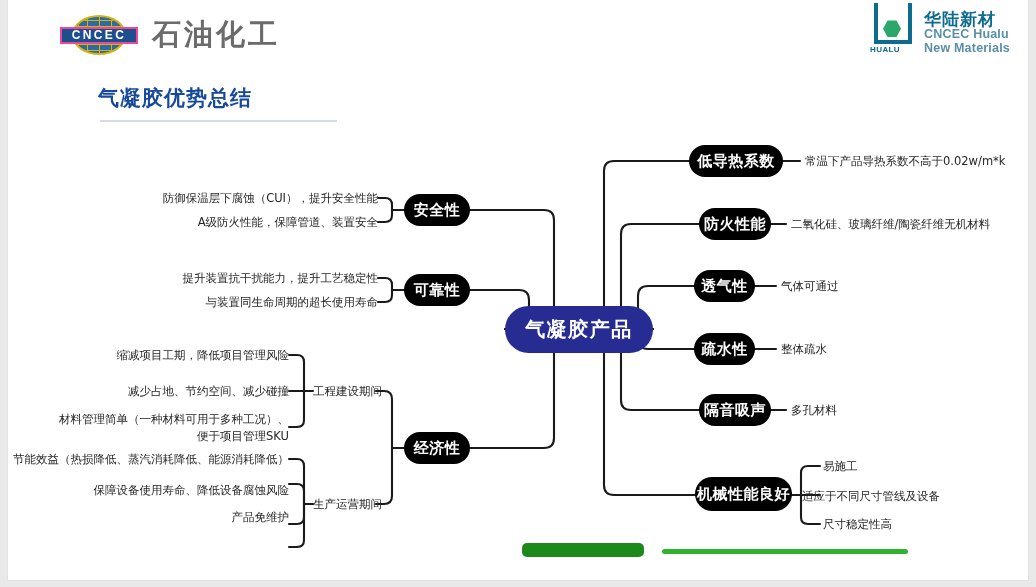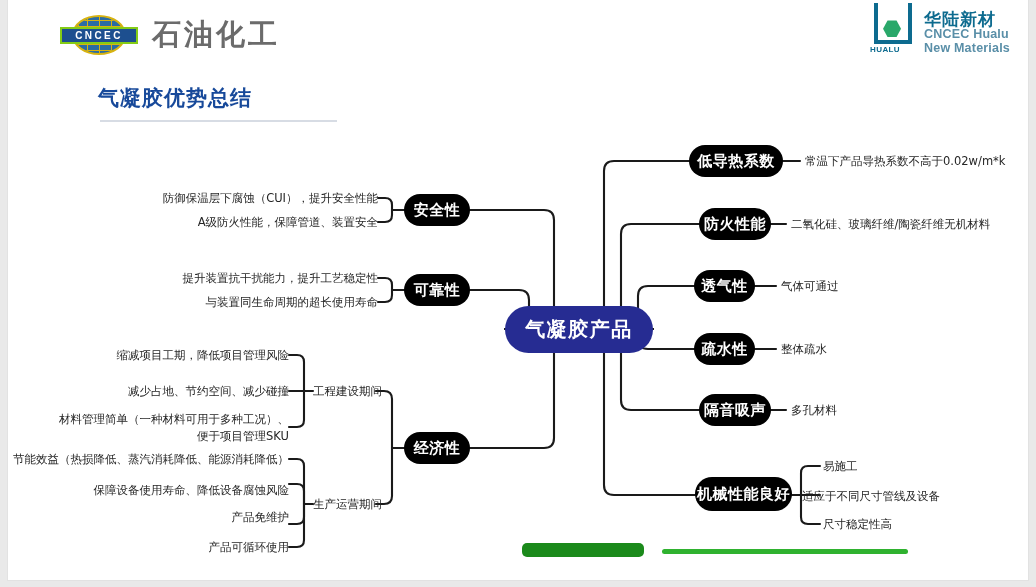--- a/index.html
+++ b/index.html
@@ -26,22 +26,22 @@
   .cncec-logo .globe:before{
     content:"";position:absolute;left:50%;top:-6px;width:1px;height:52px;
     background:#d8b310;box-shadow:-12px 0 0 #d8b310,12px 0 0 #d8b310,-21px 0 0 #d8b310,21px 0 0 #d8b310;
   }
   .cncec-logo .globe:after{
     content:"";position:absolute;left:-4px;top:50%;width:62px;height:1px;
     background:#d8b310;box-shadow:0 -9px 0 #d8b310,0 9px 0 #d8b310,0 -15px 0 #d8b310,0 15px 0 #d8b310;
   }
   .cncec-logo .bar{
     position:absolute;left:0;top:13px;width:78px;height:17px;
-    background:#1d4f8f;border:2px solid #84cc16;box-sizing:border-box;
-    color:#ffffff;font-size:10px;font-weight:bold;letter-spacing:2.4px;
+    background:#1d4f8f;border:2px solid #ec4899;box-sizing:border-box;
+    color:#ffffff;font-size:12px;font-weight:bold;letter-spacing:2.4px;
     text-align:center;line-height:13px;font-family:"Liberation Sans",sans-serif;
   }
   .brand-left .brand-text{
     font-size:29px;font-weight:bold;color:#6b6b6b;letter-spacing:3px;
     font-family:"DejaVu Sans","Liberation Sans",sans-serif;
   }
 
   .brand-right{position:absolute;right:18px;top:10px;display:flex;align-items:center;gap:8px;}
   .hualu-mark{position:relative;width:46px;height:42px;}
   .hualu-mark .hk{
@@ -205,21 +205,20 @@
     <div class="lbl l mid" style="left:305px;top:496px;">生产运营期间</div>
 
     <div class="lbl r" style="left:0px;top:347px;width:281px;">缩减项目工期，降低项目管理风险</div>
     <div class="lbl r" style="left:0px;top:383px;width:281px;">减少占地、节约空间、减少碰撞</div>
     <div class="lbl r" style="left:0px;top:411px;width:281px;">材料管理简单（一种材料可用于多种工况）、</div>
     <div class="lbl r" style="left:0px;top:428px;width:281px;">便于项目管理SKU</div>
 
     <div class="lbl r" style="left:0px;top:451px;width:281px;">节能效益（热损降低、蒸汽消耗降低、能源消耗降低）</div>
     <div class="lbl r" style="left:0px;top:482px;width:281px;">保障设备使用寿命、降低设备腐蚀风险</div>
     <div class="lbl r" style="left:0px;top:509px;width:281px;">产品免维护</div>
-    <div class="lbl r" style="left:0px;top:539px;width:281px;">产品可循环使用</div>
 
     <div class="node green" style="left:681px;top:145px;width:94px;height:32px;">低导热系数</div>
     <div class="node green" style="left:691px;top:208px;width:72px;height:32px;">防火性能</div>
     <div class="node green" style="left:686px;top:270px;width:61px;height:32px;">透气性</div>
     <div class="node green" style="left:686px;top:333px;width:61px;height:32px;">疏水性</div>
     <div class="node green" style="left:691px;top:394px;width:72px;height:32px;">隔音吸声</div>
     <div class="node green" style="left:687px;top:477px;width:97px;height:34px;">机械性能良好</div>
 
     <div class="lbl l" style="left:797px;top:153px;text-align:right;">常温下产品导热系数不高于0.02w/m*k</div>
     <div class="lbl l" style="left:783px;top:216px;">二氧化硅、玻璃纤维/陶瓷纤维无机材料</div>

